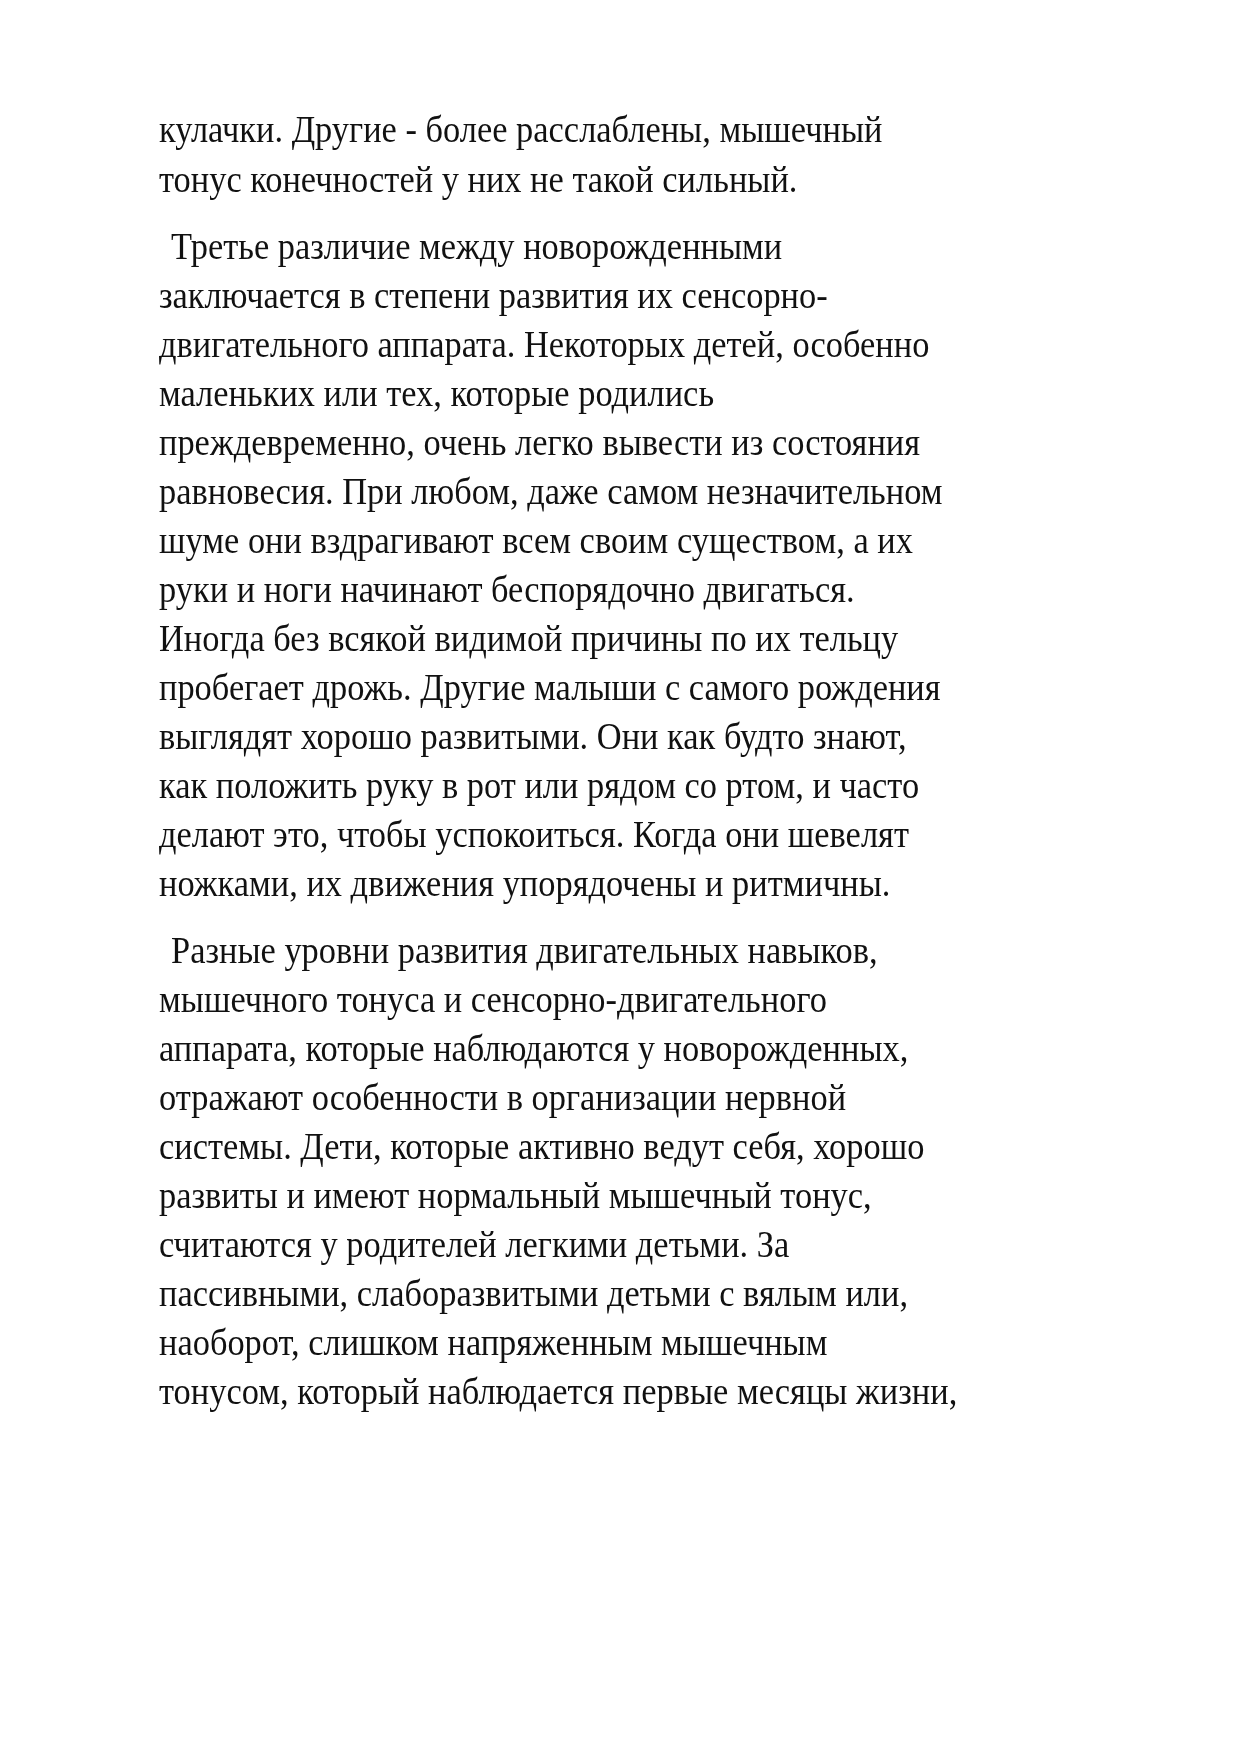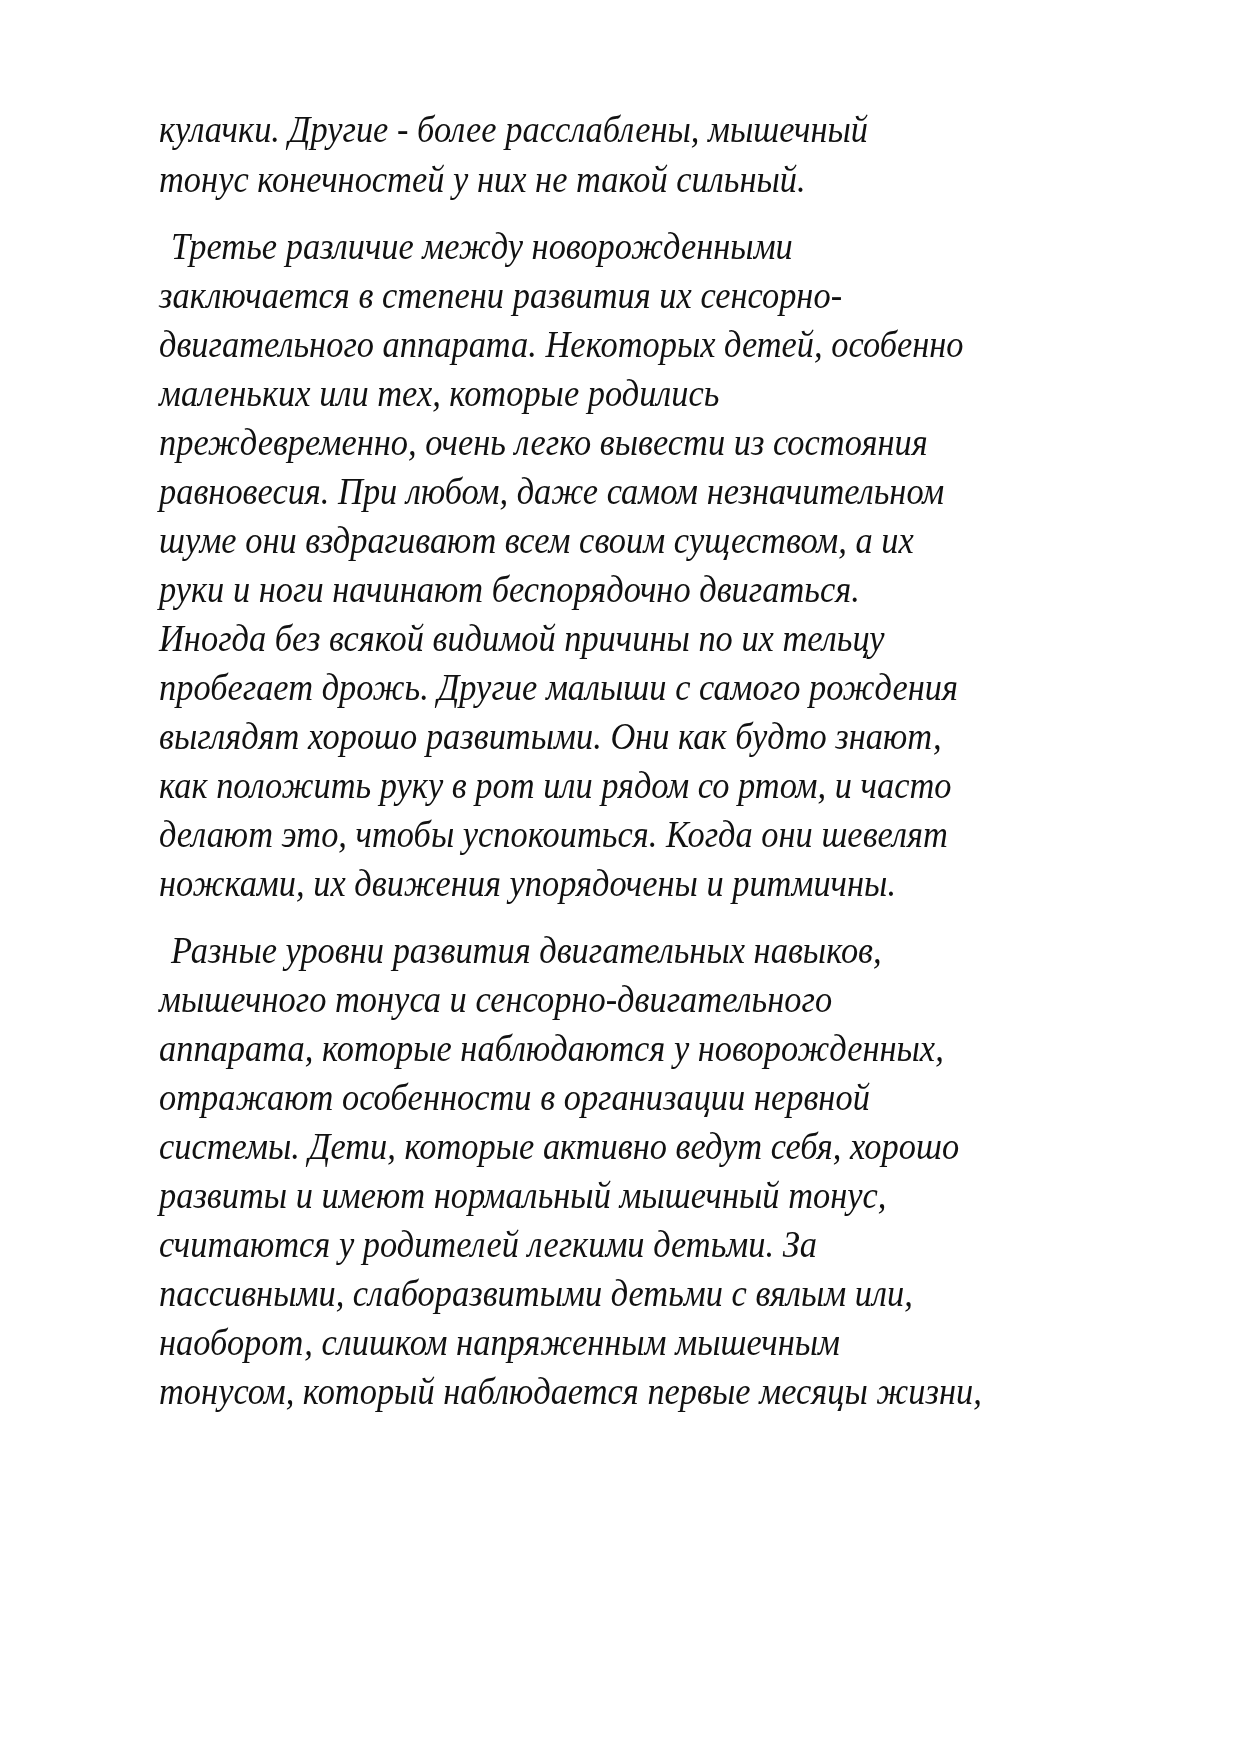--- a/index.html
+++ b/index.html
@@ -1,17 +1,17 @@
 <!DOCTYPE html>
 <html><head>
 <meta charset="utf-8">
 <style>
   html, body { margin: 0; padding: 0; background: #ffffff; }
   body { width: 1240px; height: 1754px; position: relative; overflow: hidden; }
-  .page { position: absolute; left: 0; top: 0; width: 1240px; height: 1754px; background: #fff; font-style: italic; }
+  .page { position: absolute; left: 0; top: 0; width: 1240px; height: 1754px; background: #fff; }
   .line {
     position: absolute;
     left: 159px;
     font-family: "Liberation Serif", "DejaVu Serif", serif;
     font-size: 37px;
     line-height: 40px;
     color: #111;
     white-space: nowrap;
     transform: scaleX(0.93);
     transform-origin: left center;

